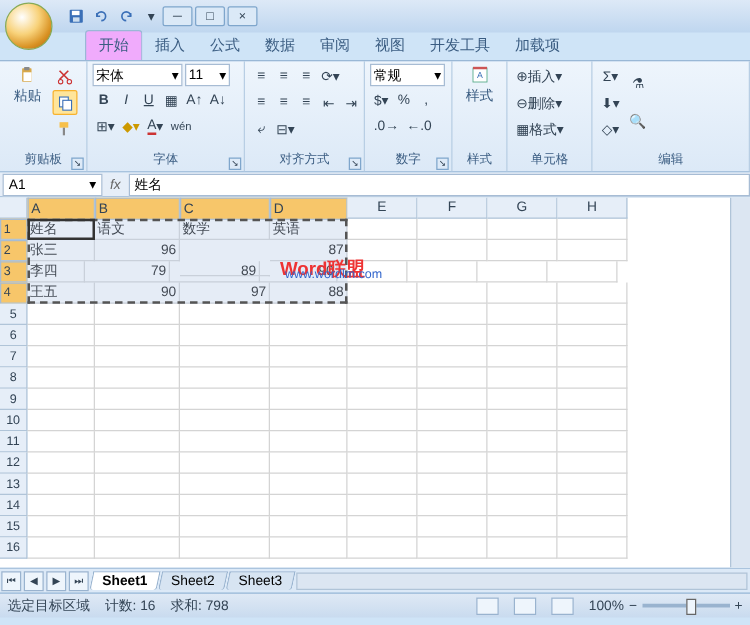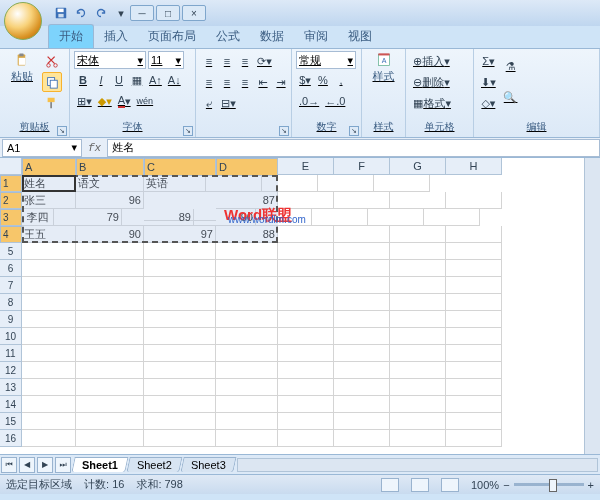--- a/index.html
+++ b/index.html
@@ -8,36 +8,36 @@
 .titlebar { height: 26px; background: linear-gradient(#dde9f7,#bfd6ef); display: flex; align-items: center; padding: 0 4px; }
 .office-btn { width: 38px; height: 38px; position: absolute; top: 2px; left: 4px; border-radius: 50%; background: radial-gradient(circle at 35% 30%, #fff, #f8d27a 40%, #d99223 70%, #a35d12); border: 1px solid #8a5; z-index: 10; }
 .qat { margin-left: 48px; display: flex; gap: 2px; align-items: center; }
 .qat-btn { width: 18px; height: 18px; display: flex; align-items: center; justify-content: center; color: #345; }
 .title { flex: 1; text-align: center; color: #3a5c80; font-size: 12px; }
 .winbtns { display: flex; gap: 2px; }
 .winbtn { width: 24px; height: 16px; border: 1px solid #7fa6cc; background: #dbe9f7; border-radius: 2px; display: flex; align-items: center; justify-content: center; color: #345; font-size: 10px; }
 
 .tabs { height: 22px; display: flex; align-items: flex-end; padding-left: 48px; gap: 0; }
 .tab { padding: 3px 10px; color: #3b5d82; font-size: 12px; cursor: pointer; }
-.tab.active { background: #7dd3fc; border: 1px solid #9ab8d6; border-bottom: none; border-radius: 3px 3px 0 0; }
+.tab.active { background: #f0abfc; border: 1px solid #9ab8d6; border-bottom: none; border-radius: 3px 3px 0 0; margin-left: 20px; }
 
 .ribbon { height: 90px; background: linear-gradient(#eef5fc,#dce9f7); border-top: 1px solid #9ab8d6; border-bottom: 1px solid #9ab8d6; display: flex; }
-.group { border-right: 1px solid #b8cee4; padding: 2px 4px; display: flex; flex-direction: column; position: relative; text-decoration: underline; }
+.group { border-right: 1px solid #b8cee4; padding: 2px 4px; display: flex; flex-direction: column; position: relative; }
 .group-label { text-align: center; color: #3b5d82; font-size: 10px; padding: 1px 0; }
 .group-body { flex: 1; display: flex; gap: 2px; align-items: flex-start; }
 .vcol { display: flex; flex-direction: column; gap: 1px; }
 .rbtn { min-width: 18px; height: 20px; border: 1px solid transparent; display: flex; align-items: center; justify-content: center; padding: 0 2px; color: #345; font-size: 11px; cursor: pointer; }
 .rbtn.hl { border: 1px solid #f7b22e; background: #ffe59a; border-radius: 2px; }
 .bigbtn { width: 36px; display: flex; flex-direction: column; align-items: center; gap: 2px; padding: 2px; color: #3b5d82; }
 .sel { border: 1px solid #a7bcd4; background: #fff; height: 18px; padding: 0 2px; font-size: 11px; display: flex; align-items: center; justify-content: space-between; }
 .gl { position: absolute; bottom: 1px; right: 2px; width: 10px; height: 10px; border: 1px solid #7fa6cc; font-size: 7px; display: flex; align-items: center; justify-content: center; color: #345; }
 
 .namebox-row { height: 20px; background: #e6eef8; border-bottom: 1px solid #9ab8d6; display: flex; align-items: center; }
 .namebox { width: 80px; height: 18px; border: 1px solid #a7bcd4; background: #fff; margin-left: 2px; padding: 0 4px; display: flex; align-items: center; justify-content: space-between; }
-.fx { margin: 0 6px; font-style: italic; color: #666; font-family: Liberation Mono, monospace; }
+.fx { margin: 0 6px; font-style: italic; color: #666; }
 .formula { flex: 1; height: 18px; border: 1px solid #a7bcd4; background: #fff; padding: 0 4px; display: flex; align-items: center; }
 
 .grid-wrap { position: relative; background: #fff; height: 296px; overflow: hidden; }
 .selectall { position: absolute; top: 0; left: 0; width: 22px; height: 17px; background: #e6eef8; border-right: 1px solid #b0c4d8; border-bottom: 1px solid #b0c4d8; }
 .colhdrs { position: absolute; top: 0; left: 22px; right: 16px; height: 17px; display: flex; }
 .colhdr { border-right: 1px solid #b0c4d8; border-bottom: 1px solid #b0c4d8; background: #e6eef8; text-align: center; font-size: 11px; color: #345; line-height: 17px; }
 .colhdr.sel { background: #f7c66a; }
 .rowhdrs { position: absolute; top: 17px; left: 0; width: 22px; }
 .rowhdr { height: 17px; border-right: 1px solid #b0c4d8; border-bottom: 1px solid #b0c4d8; background: #e6eef8; text-align: center; font-size: 10px; color: #345; line-height: 17px; }
 .rowhdr.sel { background: #f7c66a; }
@@ -99,25 +99,26 @@
   <div class="winbtns">
     <div class="winbtn">─</div>
     <div class="winbtn">□</div>
     <div class="winbtn">×</div>
   </div>
 </div>
 
 <div class="tabs">
   <div class="tab active">开始</div>
   <div class="tab">插入</div>
-  <div class="tab">页面布局</div>
   <div class="tab">公式</div>
   <div class="tab">数据</div>
   <div class="tab">审阅</div>
   <div class="tab">视图</div>
+  <div class="tab">开发工具</div>
+  <div class="tab">加载项</div>
 </div>
 
 <div class="ribbon">
   <div class="group" style="width:70px">
     <div class="group-body">
       <div class="bigbtn">
         <svg width="22" height="26" viewBox="0 0 22 26">
             <rect x="3" y="3" width="14" height="20" fill="#d9a94a" rx="1"></rect>
             <rect x="6" y="1" width="8" height="5" fill="#888" rx="1"></rect>
             <rect x="5" y="9" width="12" height="13" fill="#fff"></rect>
@@ -200,20 +201,21 @@
         <div class="rbtn">≡</div>
         <div class="rbtn">≡</div>
         <div class="rbtn">⇤</div>
         <div class="rbtn">⇥</div>
       </div>
       <div style="display:flex">
         <div class="rbtn">⤶</div>
         <div class="rbtn">⊟▾</div>
       </div>
     </div>
+    <div class="group-label">对齐方式</div>
     <div class="gl">↘</div>
   </div>
 
   <div class="group" style="width:70px">
     <div class="group-body vcol">
       <div class="sel" style="width:60px">
           <span>常规</span>
           <span>▾</span>
         </div>
       <div style="display:flex">
@@ -305,38 +307,39 @@
       <div class="rowhdr">12</div>
       <div class="rowhdr">13</div>
       <div class="rowhdr">14</div>
       <div class="rowhdr">15</div>
       <div class="rowhdr">16</div>
     </div>
   <div class="cells" id="cells">
       <div class="row">
         <div class="cell" style="width: 54px;">姓名</div>
         <div class="cell" style="width: 68px;">语文</div>
+        <div class="cell" style="width: 72px;">数学</div>
         <div class="cell" style="width: 62px;">英语</div>
         <div class="cell" style="width: 56px;"></div>
         <div class="cell" style="width: 56px;"></div>
         <div class="cell" style="width: 56px;"></div>
         <div class="cell" style="width: 56px;"></div>
       </div>
       <div class="row">
         <div class="cell" style="width: 54px;">张三</div>
         <div class="cell txt-r" style="width: 68px;">96</div>
         <div class="cell txt-r" style="width: 72px; margin-top: 28px;">78</div>
         <div class="cell txt-r" style="width: 62px;">87</div>
         <div class="cell" style="width: 56px;"></div>
         <div class="cell" style="width: 56px;"></div>
         <div class="cell" style="width: 56px;"></div>
         <div class="cell" style="width: 56px;"></div>
       </div>
       <div class="row">
-        <div class="cell" style="width: 32px; text-align: center;">李四</div>
+        <div class="cell" style="width: 46px;">李四</div>
         <div class="cell txt-r" style="width: 68px;">79</div>
         <div class="cell txt-r" style="width: 72px;">89</div>
         <div class="cell txt-r" style="width: 62px;">90</div>
         <div class="cell" style="width: 56px;"></div>
         <div class="cell" style="width: 56px;"></div>
         <div class="cell" style="width: 56px;"></div>
         <div class="cell" style="width: 56px;"></div>
       </div>
       <div class="row">
         <div class="cell" style="width: 54px;">王五</div>

